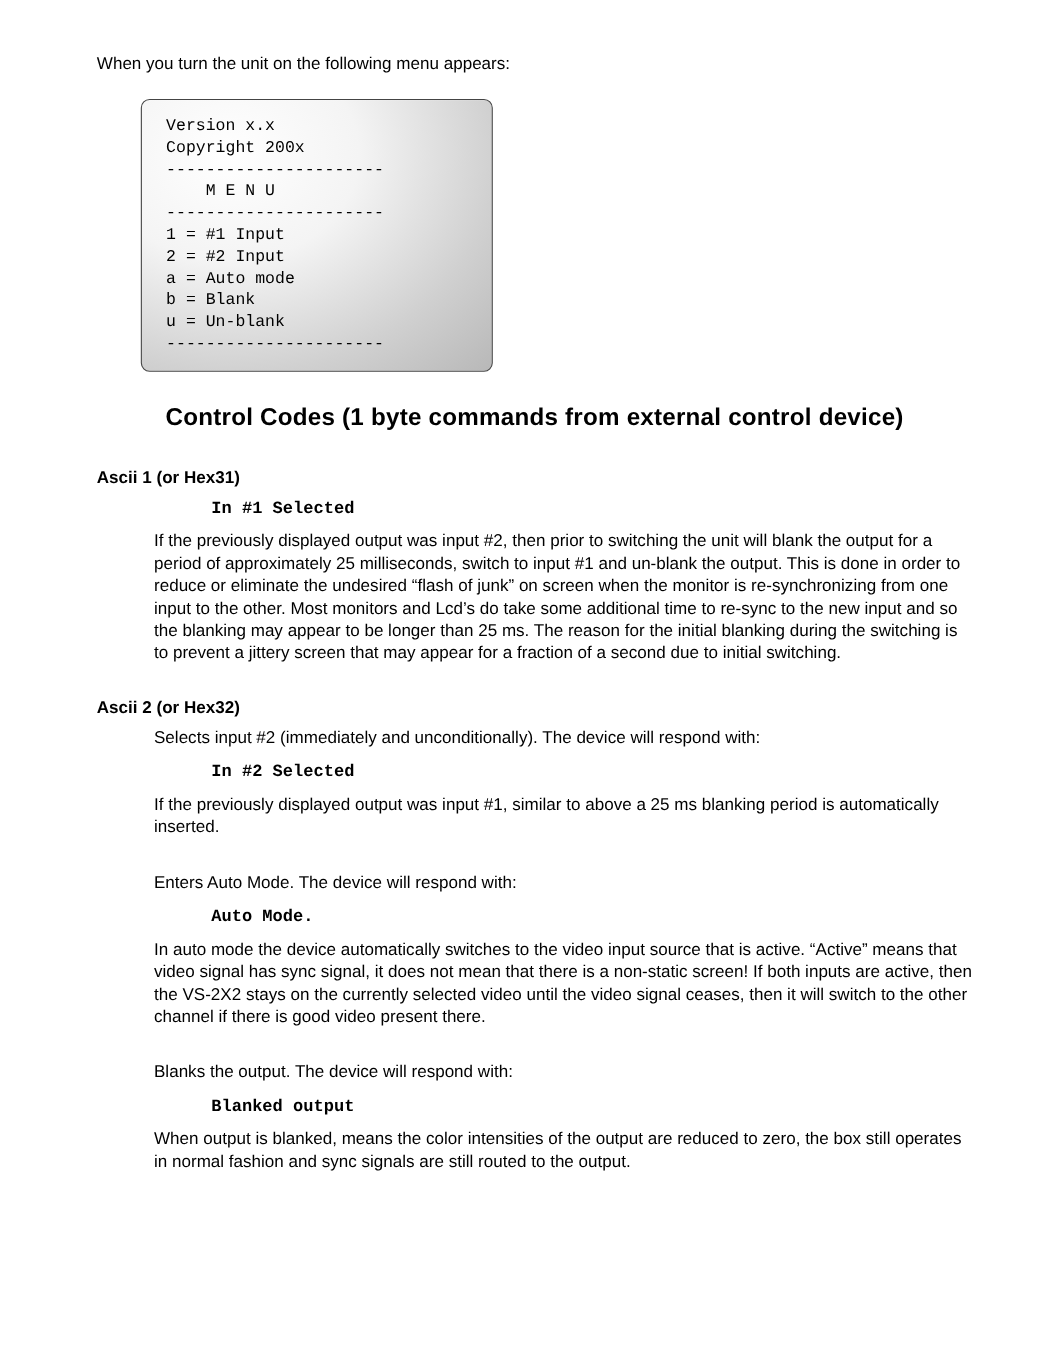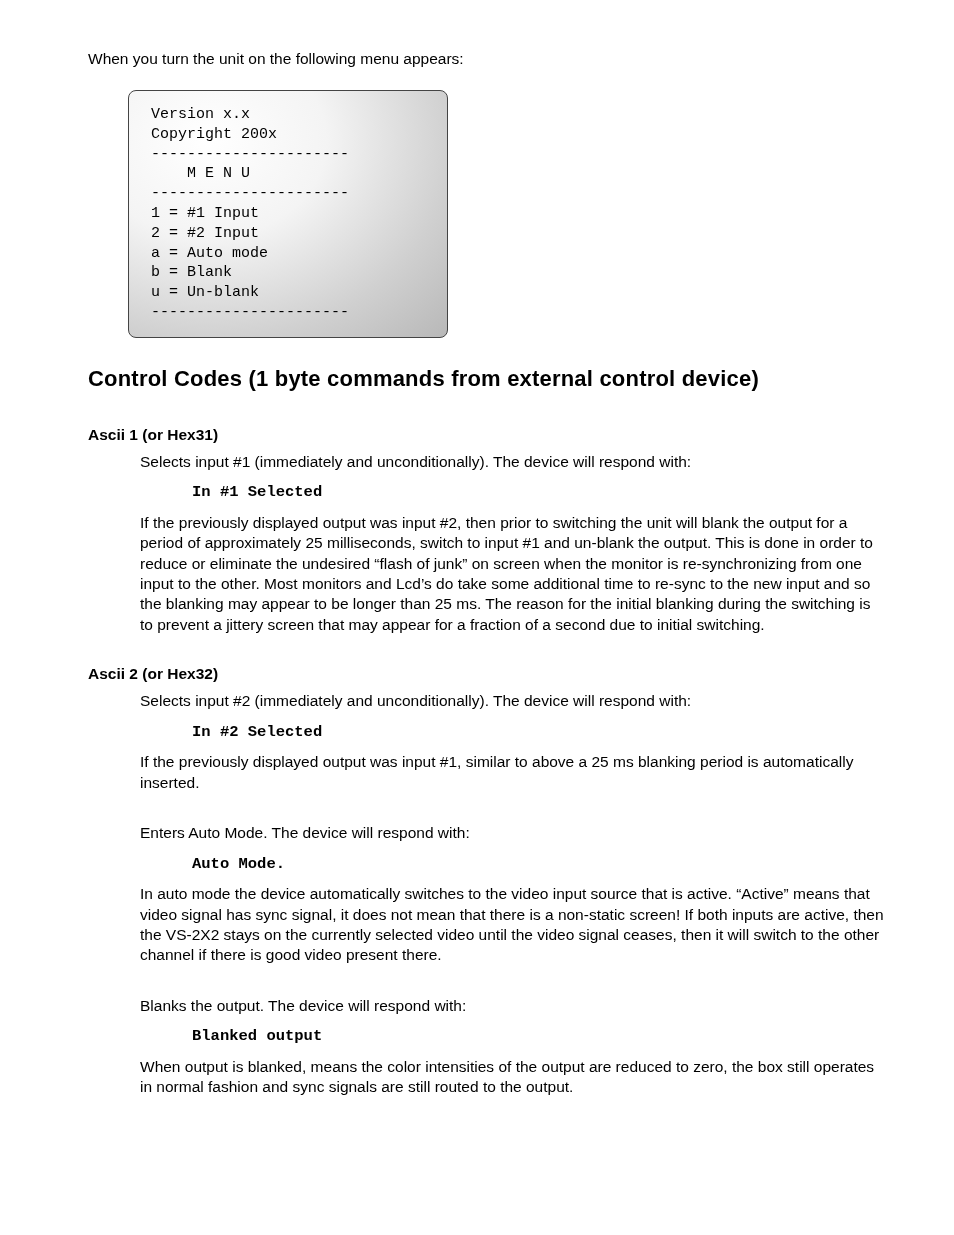--- a/index.html
+++ b/index.html
@@ -29,20 +29,21 @@
     font-size: 15px;
     line-height: 1.32;
     white-space: pre;
     margin-bottom: 28px;
   }
   h1.section-title {
     font-size: 22px;
     font-weight: bold;
     margin: 26px 0 34px 0;
     letter-spacing: 0.2px;
+    text-align: center;
   }
   .entry {
     margin-bottom: 30px;
   }
   .entry-title {
     font-weight: bold;
     font-size: 15.5px;
     margin-bottom: 8px;
   }
   .entry-body {
@@ -78,21 +79,20 @@
 a = Auto mode
 b = Blank
 u = Un-blank
 ----------------------</div>
 
   <h1 class="section-title">Control Codes (1 byte commands from external control device)</h1>
 
   <div class="entry">
     <div class="entry-title">Ascii 1 (or Hex31)</div>
     <div class="entry-body">
-      <p>Selects input #1 (immediately and unconditionally). The device will respond with:</p>
       <div class="code-line">In #1 Selected</div>
       <p>If the previously displayed output was input #2, then prior to switching the unit will blank the output for a period of approximately 25 milliseconds, switch to input #1 and un-blank the output. This is done in order to reduce or eliminate the undesired “flash of junk” on screen when the monitor is re-synchronizing from one input to the other. Most monitors and Lcd’s do take some additional time to re-sync to the new input and so the blanking may appear to be longer than 25 ms. The reason for the initial blanking during the switching is to prevent a jittery screen that may appear for a fraction of a second due to initial switching.</p>
     </div>
   </div>
 
   <div class="entry">
     <div class="entry-title">Ascii 2 (or Hex32)</div>
     <div class="entry-body">
       <p>Selects input #2 (immediately and unconditionally). The device will respond with:</p>
       <div class="code-line">In #2 Selected</div>

